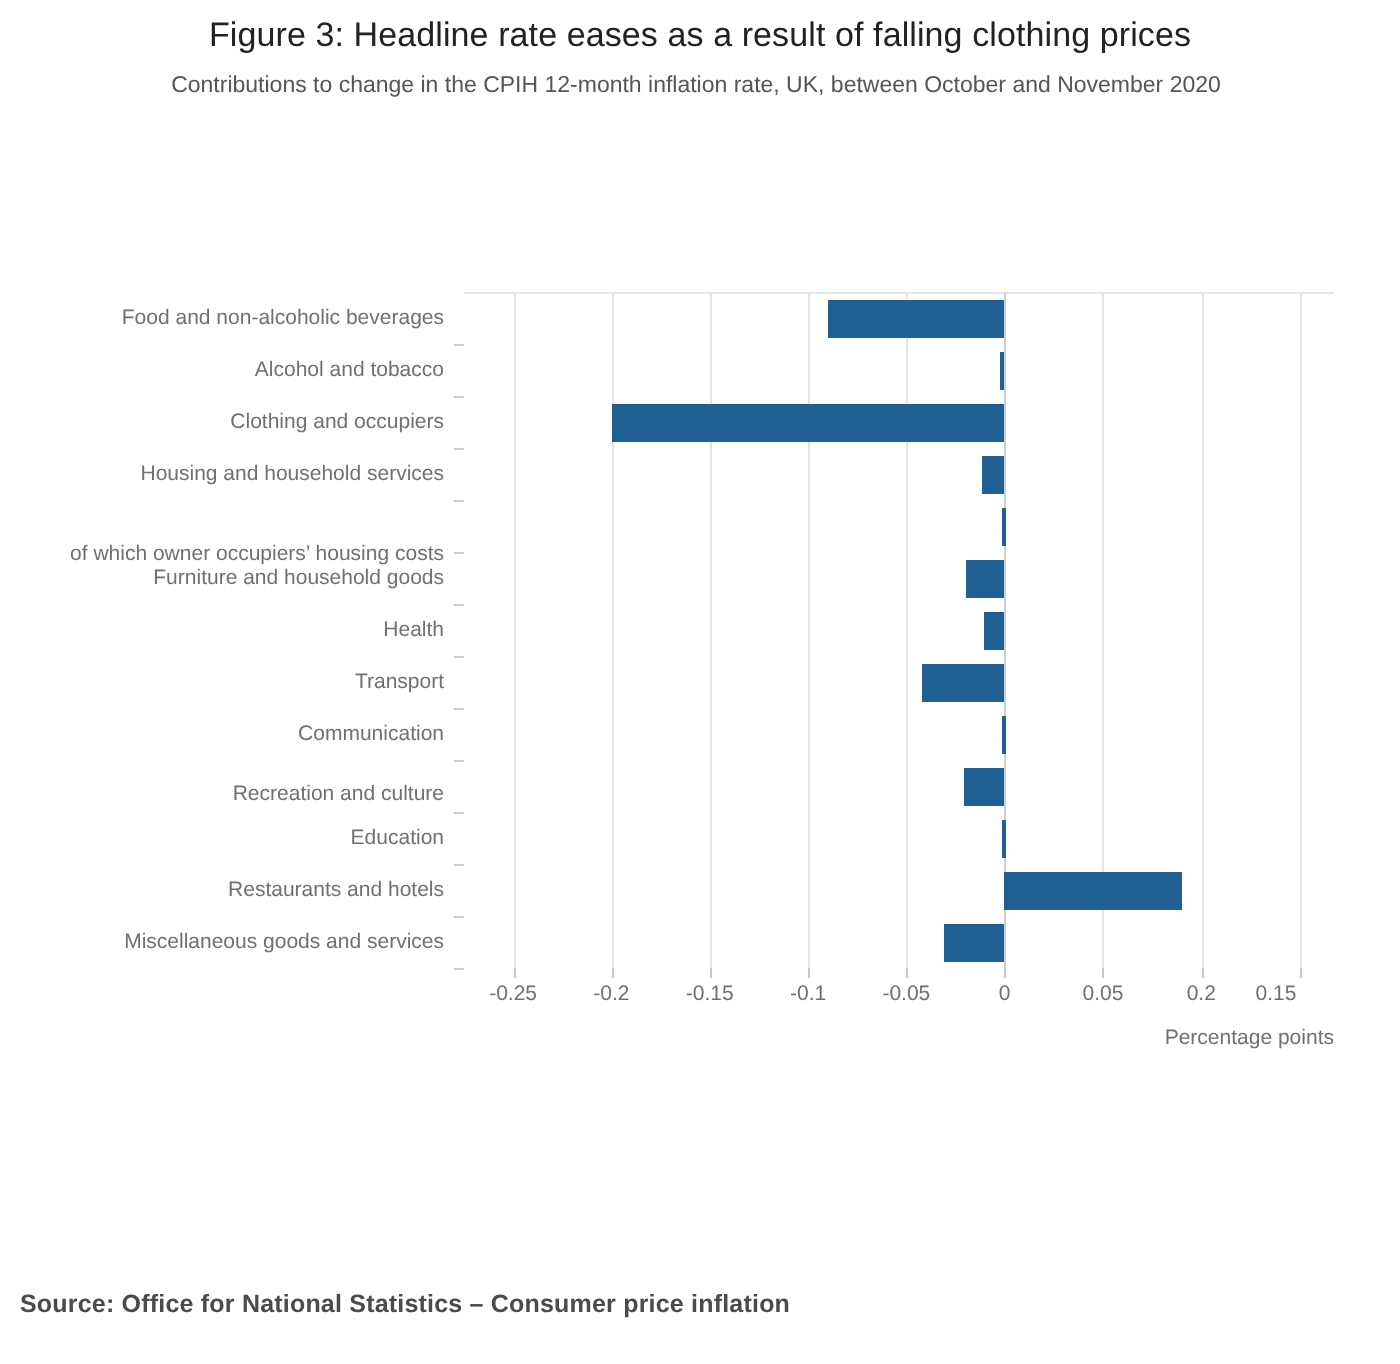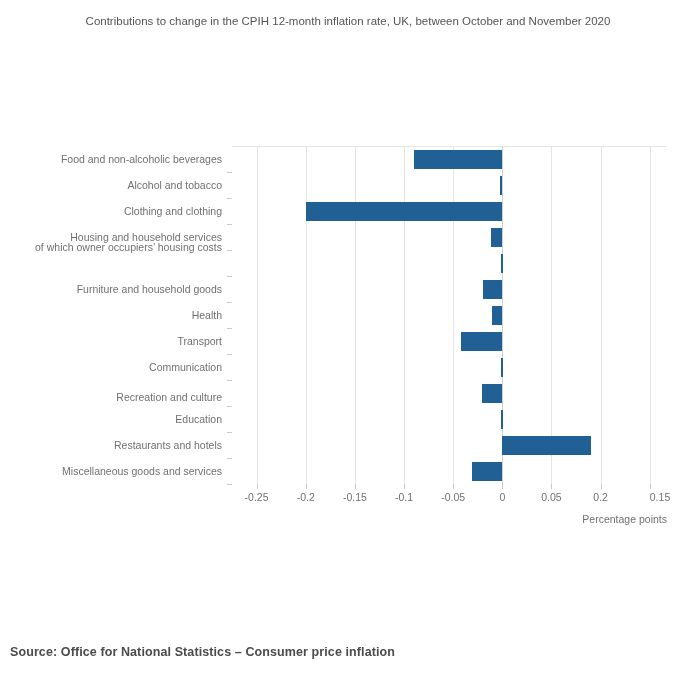--- a/index.html
+++ b/index.html
@@ -160,30 +160,31 @@
     letter-spacing: 0.1px;
     text-align: center;
   }
 </style>
 </head>
 <body>
 
 <div class="figure">
 
   <div class="titles">
+    <h1 class="chart-title">Figure 3: Headline rate eases as a result of falling clothing prices</h1>
     <p class="chart-subtitle">Contributions to change in the CPIH 12-month inflation rate, UK, between October and November 2020</p>
   </div>
 
   <div class="plot-wrap">
     <div class="ylabels" id="ylabels">
         <div class="ylabel" style="top: 7px;">Food and non-alcoholic beverages</div>
         <div class="ylabel" style="top: 33px;">Alcohol and tobacco</div>
-        <div class="ylabel" style="top: 59px;">Clothing and clothing</div>
+        <div class="ylabel" style="top: 59px;">Clothing and occupiers</div>
         <div class="ylabel" style="top: 85px;">Housing and household services</div>
-        <div class="ylabel" style="top: 95px;">of which owner occupiers’ housing costs</div>
+        <div class="ylabel" style="top: 125px;">of which owner occupiers’ housing costs</div>
         <div class="ylabel" style="top: 137px;">Furniture and household goods</div>
         <div class="ylabel" style="top: 163px;">Health</div>
         <div class="ylabel" style="top: 215px;">Communication</div>
         <div class="ylabel" style="top: 189px;">Transport</div>
         <div class="ylabel" style="top: 245px;">Recreation and culture</div>
         <div class="ylabel" style="top: 267px; padding-left: 36px;">Education</div>
         <div class="ylabel" style="top: 293px;">Restaurants and hotels</div>
         <div class="ylabel" style="top: 319px;">Miscellaneous goods and services</div>
       </div>
     <div class="plot" id="plot">
@@ -235,21 +236,21 @@
         <div class="xticklabel" style="left: 172.034px;">-0.1</div>
         <div class="xtick" style="left: 221.186px;"></div>
         <div class="xticklabel" style="left: 221.186px;">-0.05</div>
         <div class="xtick" style="left: 270.339px;"></div>
         <div class="xticklabel" style="left: 270.339px;">0</div>
         <div class="xtick" style="left: 319.492px;"></div>
         <div class="xticklabel" style="left: 319.492px;">0.05</div>
         <div class="xtick" style="left: 368.644px;"></div>
         <div class="xticklabel" style="left: 368.644px;">0.2</div>
         <div class="xtick" style="left: 417.797px;"></div>
-        <div class="xticklabel" style="left: 428px;">0.15</div>
+        <div class="xticklabel" style="left: 406px;">0.15</div>
       </div>
   </div>
 
   <div class="xaxis-title">Percentage points</div>
 
   <div class="source">Source: Office for National Statistics – Consumer price inflation</div>
 
 </div>
 
 </body></html>

